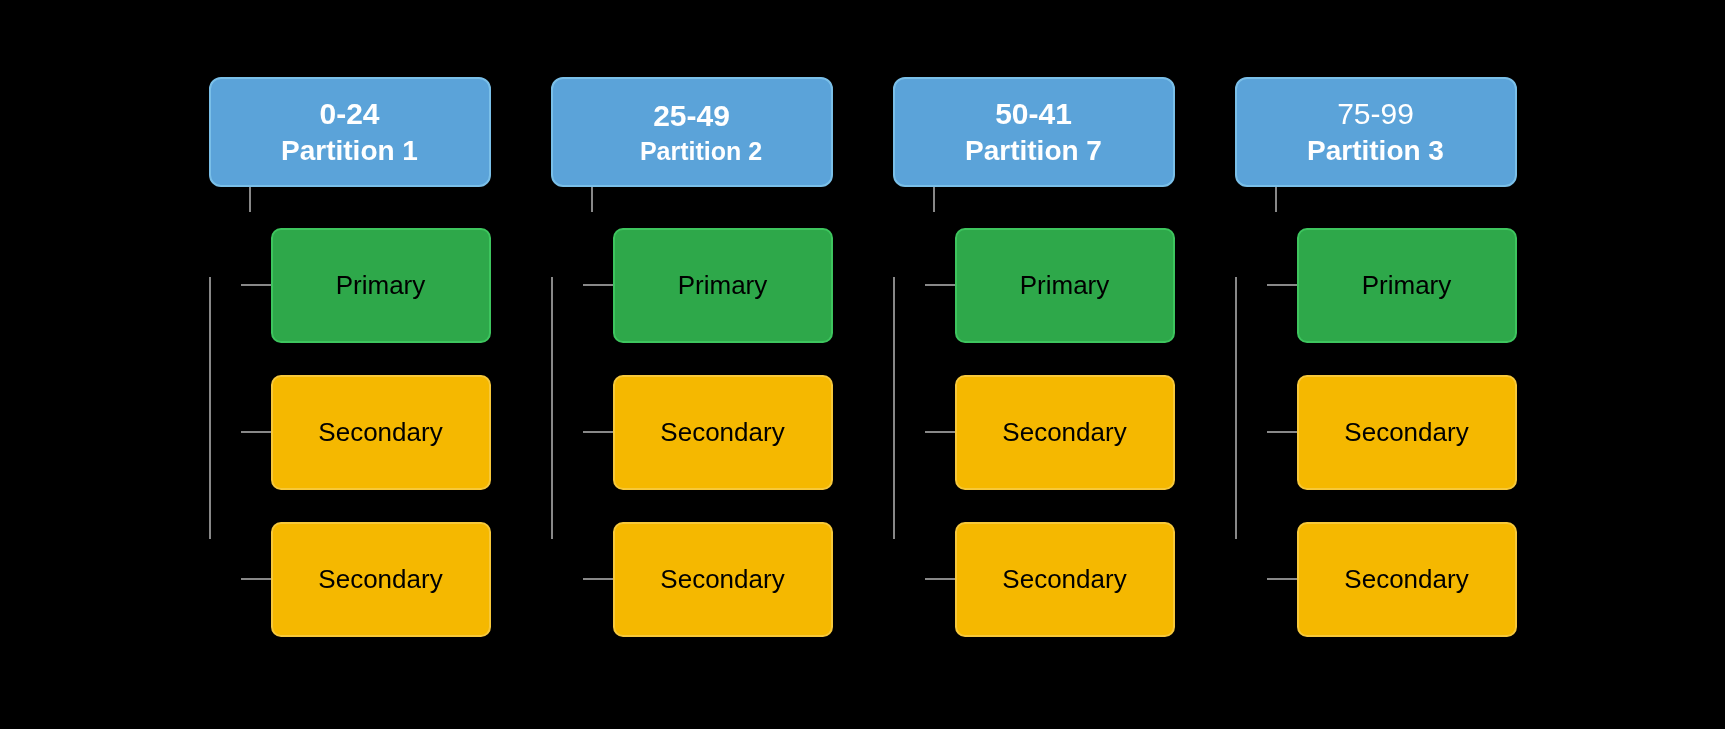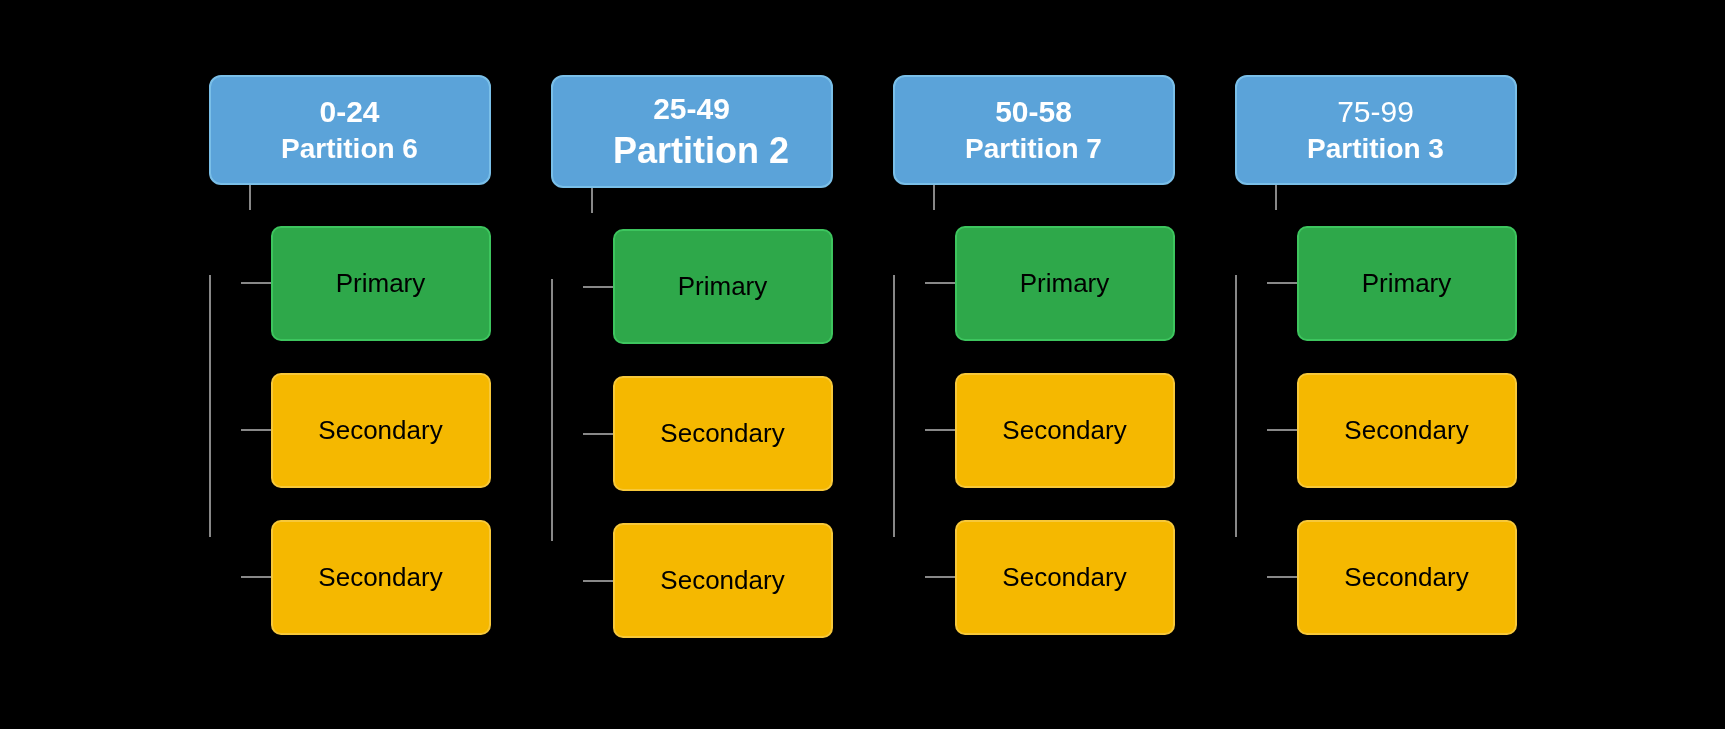--- a/index.html
+++ b/index.html
@@ -72,21 +72,21 @@
       border: 2px solid #f7c83a;
     }
   </style>
 </head>
 <body>
 
 <div class="diagram">
 <div class="partition-group">
       <div class="partition-box">
         <span style="font-size:30px;font-weight:700;">0-24</span>
-        <span style="font-size:28px;">Partition 6</span>
+        <span style="font-size:28px;">Partition 1</span>
       </div>
       <div style="height: 25px; width: 2px; background: rgb(136, 136, 136); margin-left: 40px; align-self: flex-start;"></div>
       <div style="display: flex; flex-direction: row; align-items: flex-start;">
         <div style="position: relative; width: 32px; flex-shrink: 0; height: 393px;">
           <div style="position: absolute; left: 0px; top: 65.5px; width: 2px; height: 262px; background: rgb(136, 136, 136);"></div>
         </div>
         <div style="display: flex; flex-direction: column;">
           <div style="display: flex; flex-direction: row; align-items: center; margin: 8px 0px;">
             <div style="width: 30px; height: 2px; background: rgb(136, 136, 136); flex-shrink: 0;"></div>
             <div class="node-box primary" style="background: rgb(46, 168, 74); border: 2px solid rgb(61, 197, 94);">
@@ -104,21 +104,21 @@
             <div class="node-box secondary" style="background: rgb(245, 184, 0); border: 2px solid rgb(247, 200, 58);">
               <span>Secondary</span>
             </div>
           </div>
         </div>
       </div>
     </div>
     <div class="partition-group">
       <div class="partition-box">
         <span style="font-size:30px;font-weight:700;">25-49</span>
-        <span style="font-size:36px;margin-left:19px;">Partition 2</span>
+        <span style="font-size:25px;margin-left:19px;">Partition 2</span>
       </div>
       <div style="height: 25px; width: 2px; background: rgb(136, 136, 136); margin-left: 40px; align-self: flex-start;"></div>
       <div style="display: flex; flex-direction: row; align-items: flex-start;">
         <div style="position: relative; width: 32px; flex-shrink: 0; height: 393px;">
           <div style="position: absolute; left: 0px; top: 65.5px; width: 2px; height: 262px; background: rgb(136, 136, 136);"></div>
         </div>
         <div style="display: flex; flex-direction: column;">
           <div style="display: flex; flex-direction: row; align-items: center; margin: 8px 0px;">
             <div style="width: 30px; height: 2px; background: rgb(136, 136, 136); flex-shrink: 0;"></div>
             <div class="node-box primary" style="background: rgb(46, 168, 74); border: 2px solid rgb(61, 197, 94);">
@@ -135,21 +135,21 @@
             <div style="width: 30px; height: 2px; background: rgb(136, 136, 136); flex-shrink: 0;"></div>
             <div class="node-box secondary" style="background: rgb(245, 184, 0); border: 2px solid rgb(247, 200, 58);">
               <span>Secondary</span>
             </div>
           </div>
         </div>
       </div>
     </div>
     <div class="partition-group">
       <div class="partition-box">
-        <span style="font-size:30px;font-weight:700;">50-58</span>
+        <span style="font-size:30px;font-weight:700;">50-41</span>
         <span style="font-size:28px;">Partition 7</span>
       </div>
       <div style="height: 25px; width: 2px; background: rgb(136, 136, 136); margin-left: 40px; align-self: flex-start;"></div>
       <div style="display: flex; flex-direction: row; align-items: flex-start;">
         <div style="position: relative; width: 32px; flex-shrink: 0; height: 393px;">
           <div style="position: absolute; left: 0px; top: 65.5px; width: 2px; height: 262px; background: rgb(136, 136, 136);"></div>
         </div>
         <div style="display: flex; flex-direction: column;">
           <div style="display: flex; flex-direction: row; align-items: center; margin: 8px 0px;">
             <div style="width: 30px; height: 2px; background: rgb(136, 136, 136); flex-shrink: 0;"></div>

